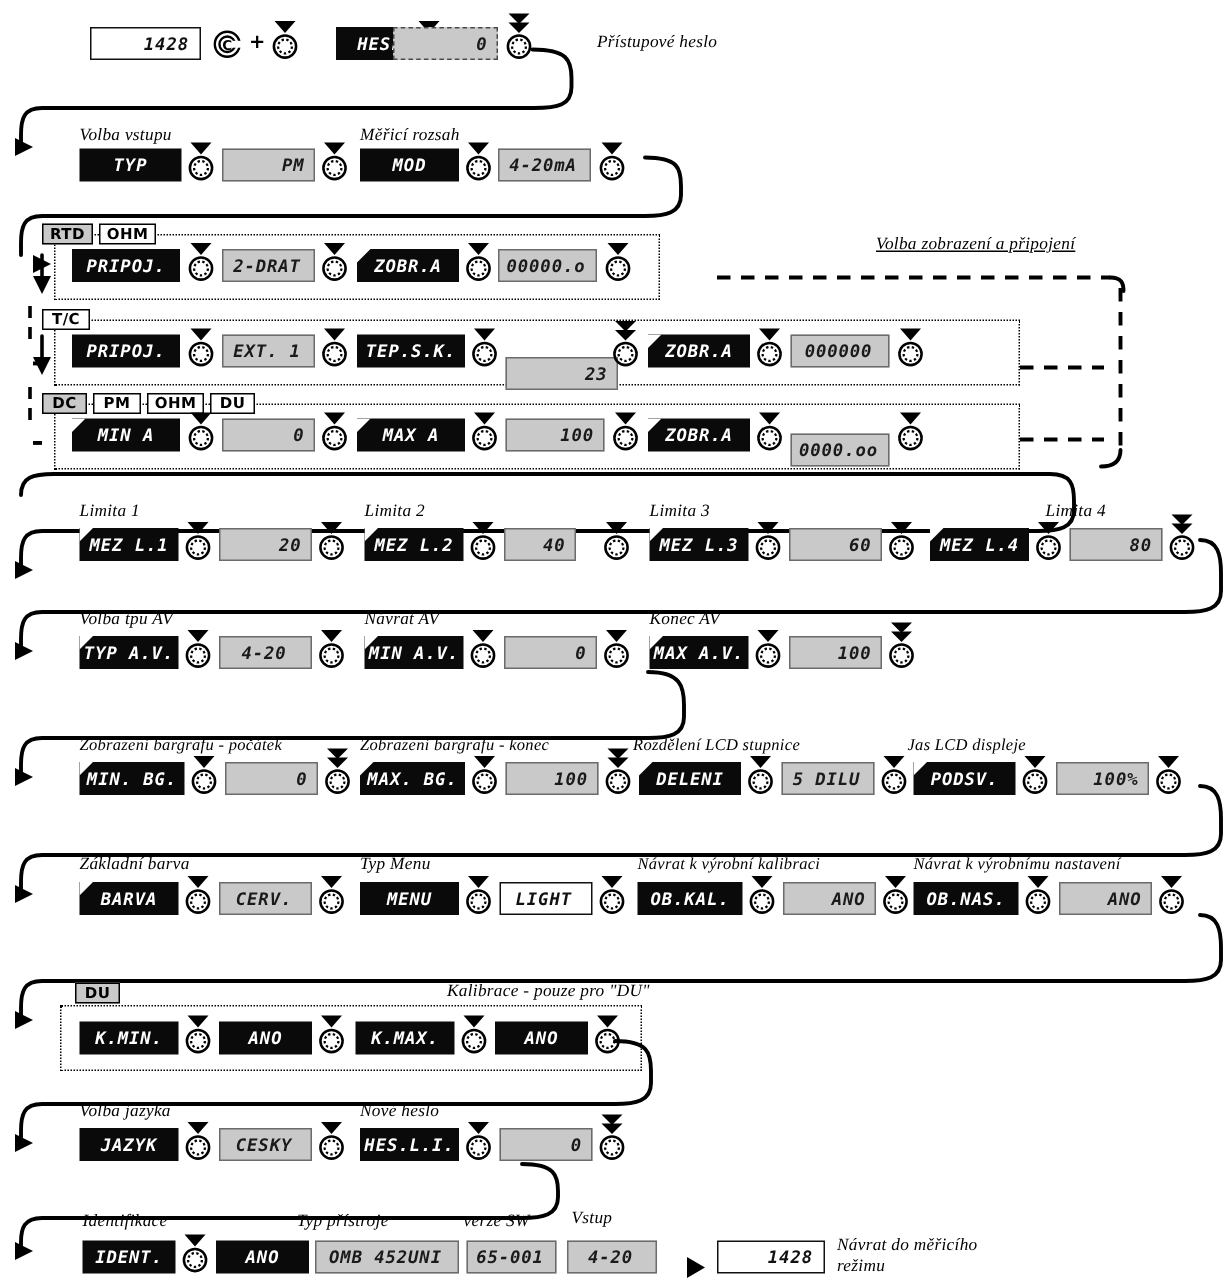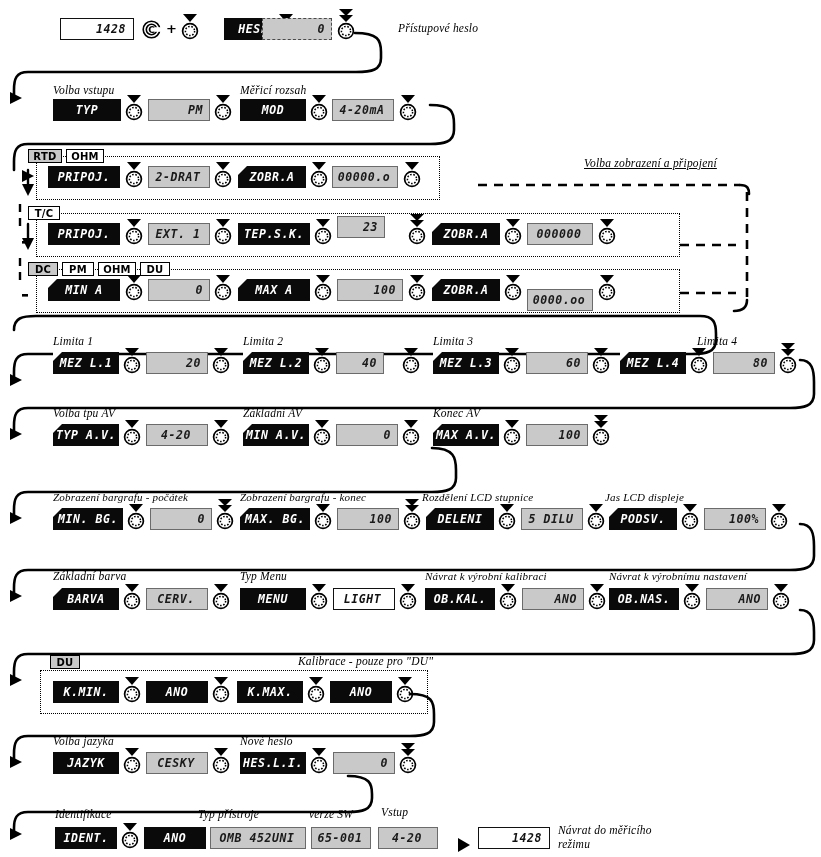--- a/index.html
+++ b/index.html
@@ -337,21 +337,21 @@
     </svg>
   </div>
   <div class="lcd black" style="left:238px; top:223px; width:72px;">TEP.S.K.</div>
   <div class="knob" style="left:313px; top:217px;">
     <svg width="20" height="28" viewBox="0 0 20 28">
       <polygon points="3,2 17,2 10,10" fill="#000"></polygon>
       <circle cx="10" cy="19" r="7.4" fill="none" stroke="#000" stroke-width="1.7"></circle>
       <circle cx="10" cy="19" r="4.6" fill="none" stroke="#000" stroke-width="1.5" stroke-dasharray="1.6,1.6"></circle>
     </svg>
   </div>
-  <div class="lcd gray" style="left:337px; top:216px; width:48px;">23</div>
+  <div class="lcd gray" style="left:337px; top:238px; width:75px;">23</div>
   <div class="knob" style="left:407px; top:213px; height:32px;">
     <svg width="20" height="32" viewBox="0 0 20 32">
       <polygon points="3,1 17,1 10,8" fill="#000"></polygon>
       <polygon points="3,7 17,7 10,14" fill="#000"></polygon>
       <circle cx="10" cy="23" r="7.4" fill="none" stroke="#000" stroke-width="1.7"></circle>
       <circle cx="10" cy="23" r="4.6" fill="none" stroke="#000" stroke-width="1.5" stroke-dasharray="1.6,1.6"></circle>
     </svg>
   </div>
   <div class="lcd black wedge" style="left:432px; top:223px; width:68px;">ZOBR.A</div>
   <div class="knob" style="left:503px; top:217px;">
@@ -493,21 +493,21 @@
   <div class="knob" style="left:778px; top:342px; height:32px;">
     <svg width="20" height="32" viewBox="0 0 20 32">
         <polygon points="3,1 17,1 10,8" fill="#000"></polygon>
         <polygon points="3,7 17,7 10,14" fill="#000"></polygon>
         <circle cx="10" cy="23" r="7.4" fill="none" stroke="#000" stroke-width="1.7"></circle>
         <circle cx="10" cy="23" r="4.6" fill="none" stroke="#000" stroke-width="1.5" stroke-dasharray="1.6,1.6"></circle>
       </svg>
   </div>
 
   <div class="cap" style="left:53px; top:407px;">Volba tpu AV</div>
-  <div class="cap" style="left:243px; top:407px;">Základní AV</div>
+  <div class="cap" style="left:243px; top:407px;">Návrat AV</div>
   <div class="cap" style="left:433px; top:407px;">Konec AV</div>
 
   <div class="lcd black wedge" style="left:53px; top:424px; width:66px;">TYP A.V.</div>
   <div class="knob" style="left:122px; top:418px;">
     <svg width="20" height="28" viewBox="0 0 20 28">
         <polygon points="3,2 17,2 10,10" fill="#000"></polygon>
         <circle cx="10" cy="19" r="7.4" fill="none" stroke="#000" stroke-width="1.7"></circle>
         <circle cx="10" cy="19" r="4.6" fill="none" stroke="#000" stroke-width="1.5" stroke-dasharray="1.6,1.6"></circle>
       </svg>
   </div>

